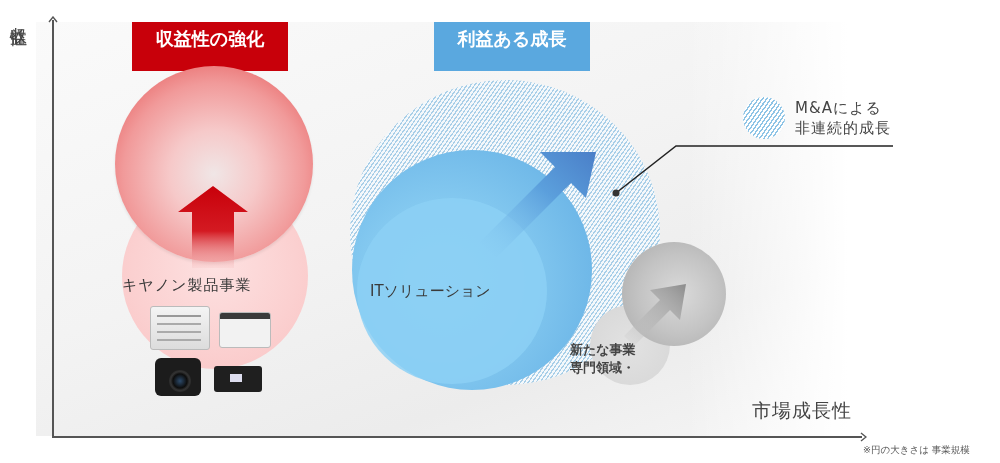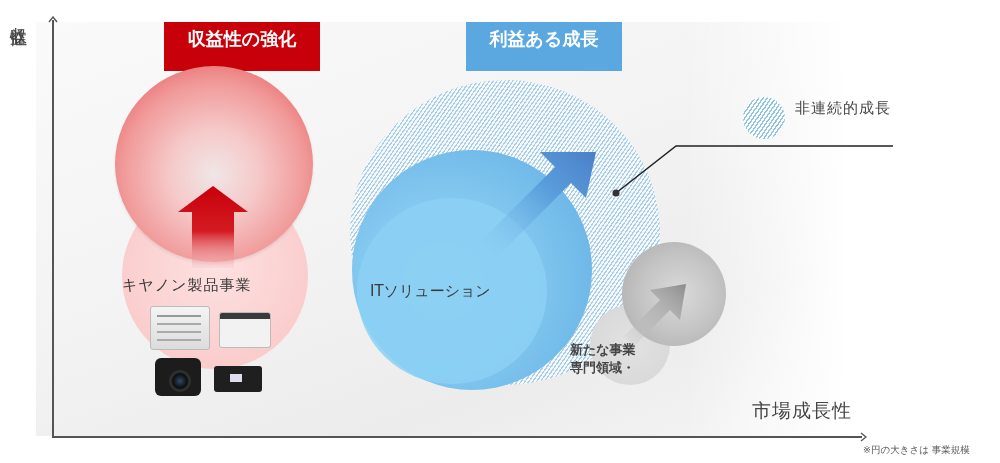--- a/index.html
+++ b/index.html
@@ -24,21 +24,21 @@
     }
     .axis-y { position: absolute; left: 52px; top: 20px; width: 2px; height: 418px; background: #555; }
     .axis-y-arrow { position: absolute; left: 48px; top: 16px; width: 10px; height: 10px; }
     .axis-x { position: absolute; left: 52px; top: 436px; width: 810px; height: 2px; background: #555; }
     .axis-x-arrow { position: absolute; left: 857px; top: 432px; width: 10px; height: 10px; }
     .x-label { position: absolute; left: 752px; top: 398px; font-size: 19px; color: #444; letter-spacing: 1px; }
     .note { position: absolute; left: 863px; top: 444px; font-size: 9.5px; color: #555; white-space: nowrap; }
 
     .badge {
       position: absolute; color: #fff; font-size: 18px; font-weight: bold;
-      text-align: center; line-height: 34px; height: 49px; margin-left: 32px;
+      text-align: center; line-height: 34px; height: 49px;
     }
     .badge-red { left: 132px; top: 22px; width: 156px; background: #c8000a; }
     .badge-blue { left: 434px; top: 22px; width: 156px; background: #5aa8df; font-family: Liberation Serif, serif; }
 
     .circle { position: absolute; border-radius: 50%; }
     .canon-base {
       left: 122px; top: 183px; width: 186px; height: 186px;
       background: radial-gradient(circle at 50% 45%, #fde1e1 0%, #fbd0d0 60%, #f9c3c3 100%);
     }
     .canon-top {
@@ -165,16 +165,17 @@
   <div>新たな事業</div>
   <div>専門領域・</div>
 </div>
 
 <svg class="leader" viewBox="0 0 1000 463">
   <polyline points="616,193 676,146 893,146" fill="none" stroke="#222" stroke-width="1.5"></polyline>
   <circle cx="616" cy="193" r="3.5" fill="#333"></circle>
 </svg>
 <div class="legend-swatch"></div>
 <div class="legend-text">
+  <div>M&amp;Aによる</div>
   <div>非連続的成長</div>
 </div>
 
 <div class="note">※円の大きさは 事業規模</div>
 
 </body></html>

